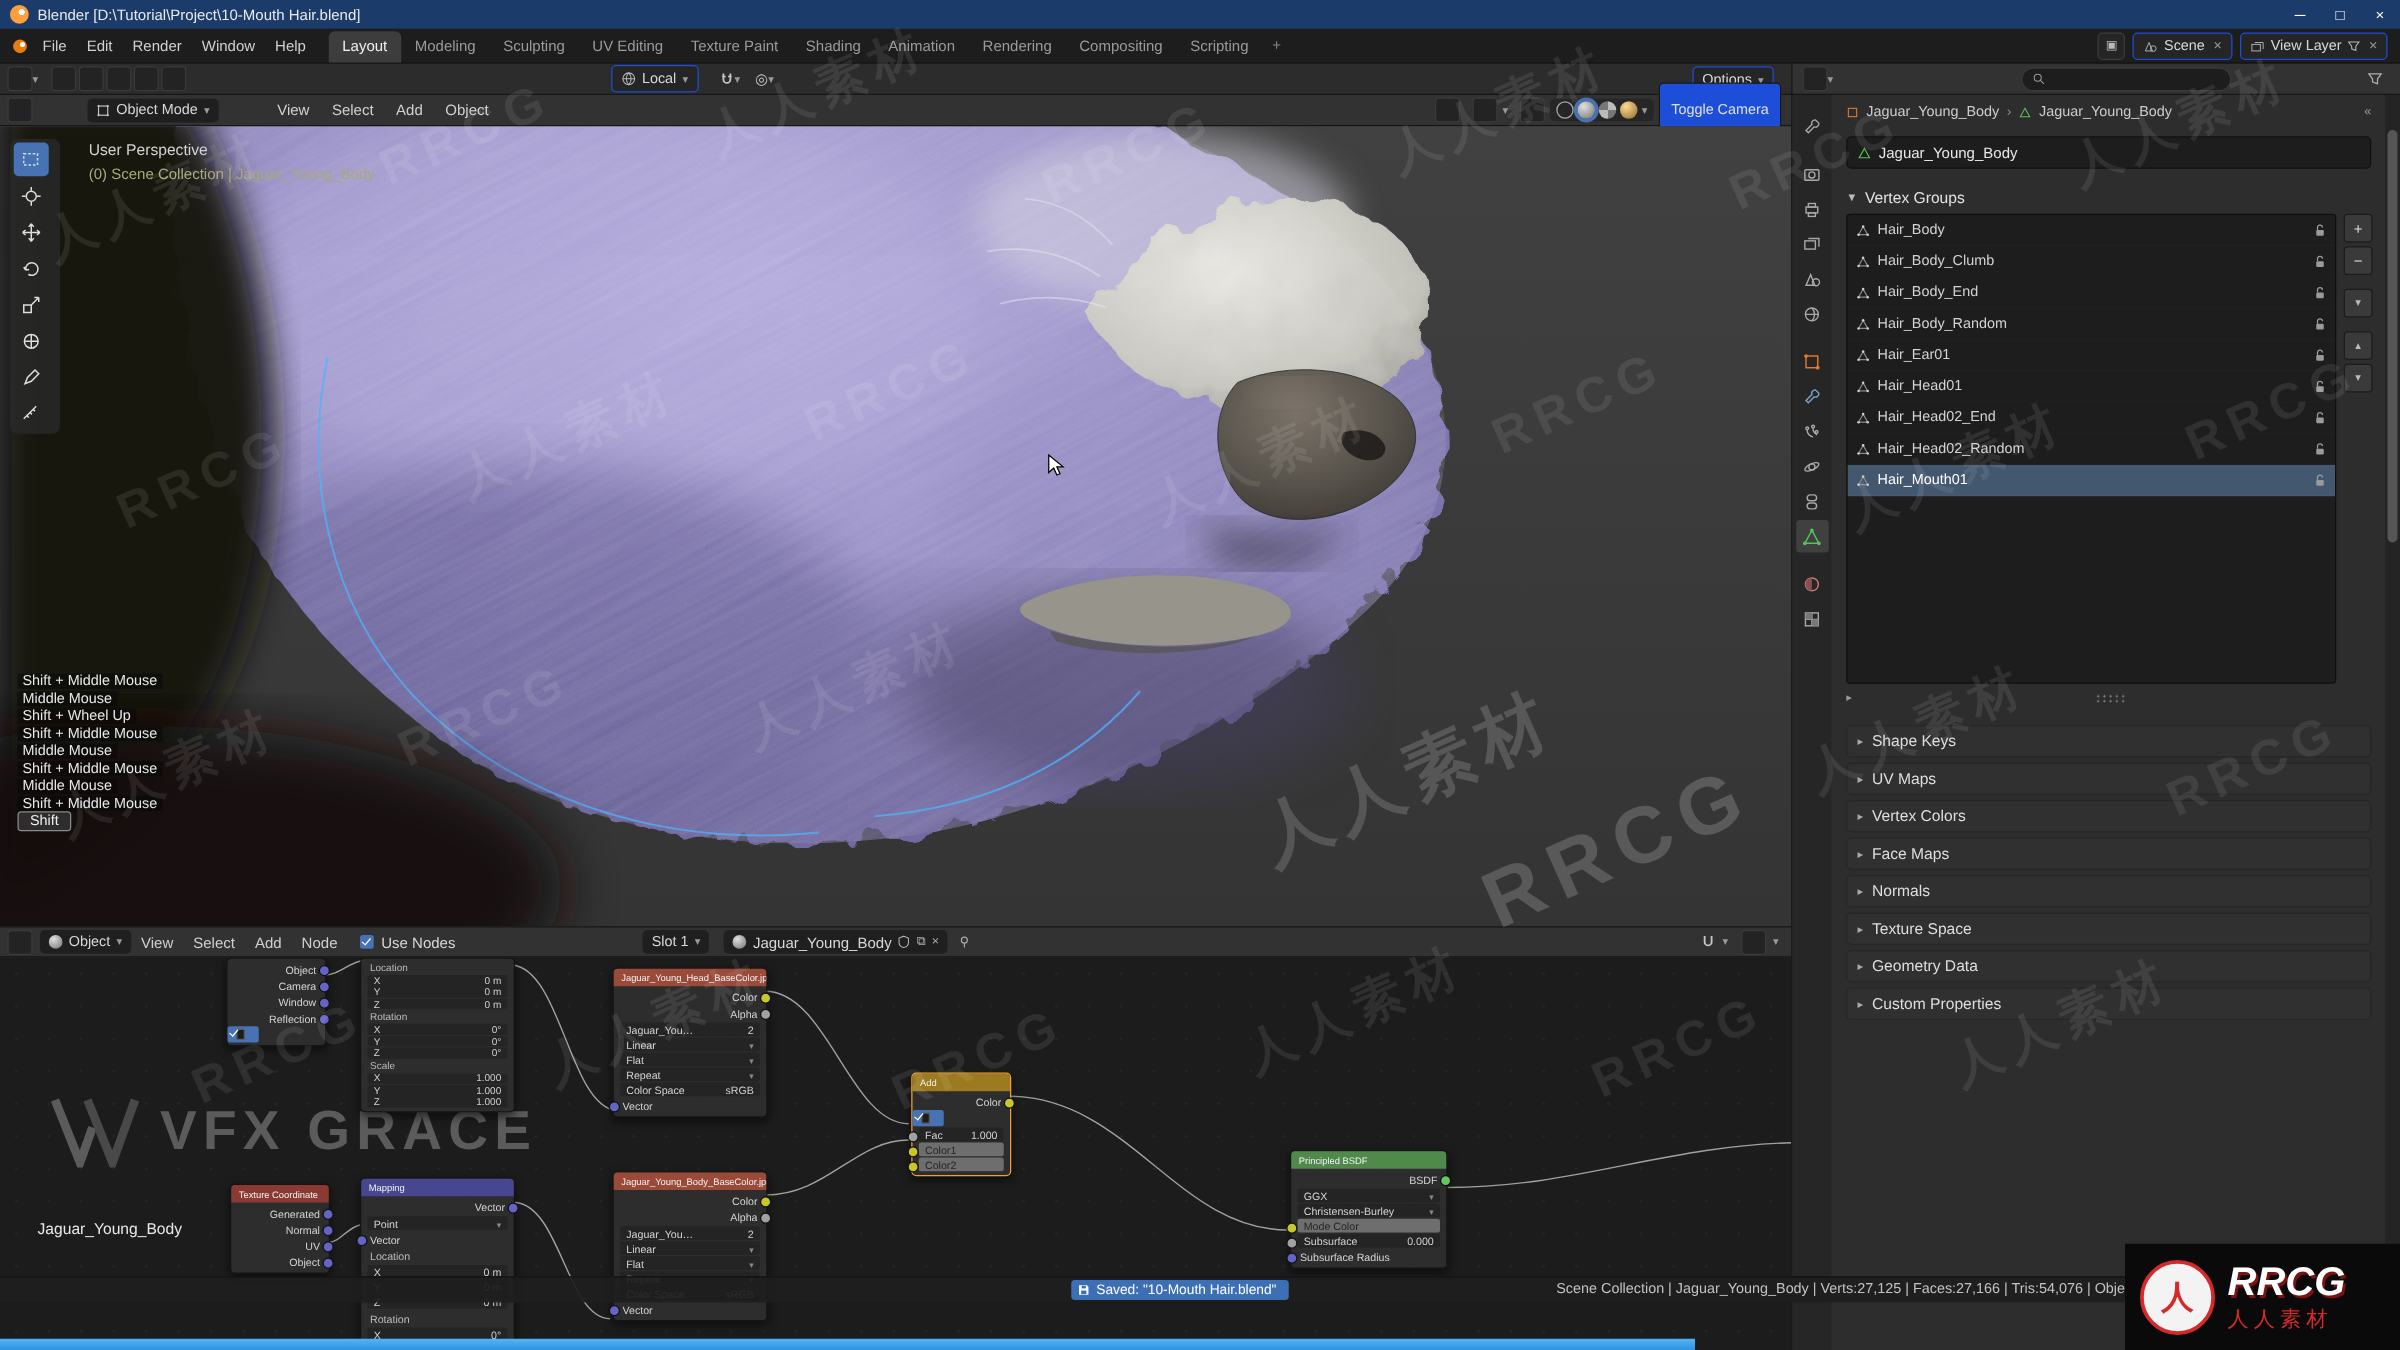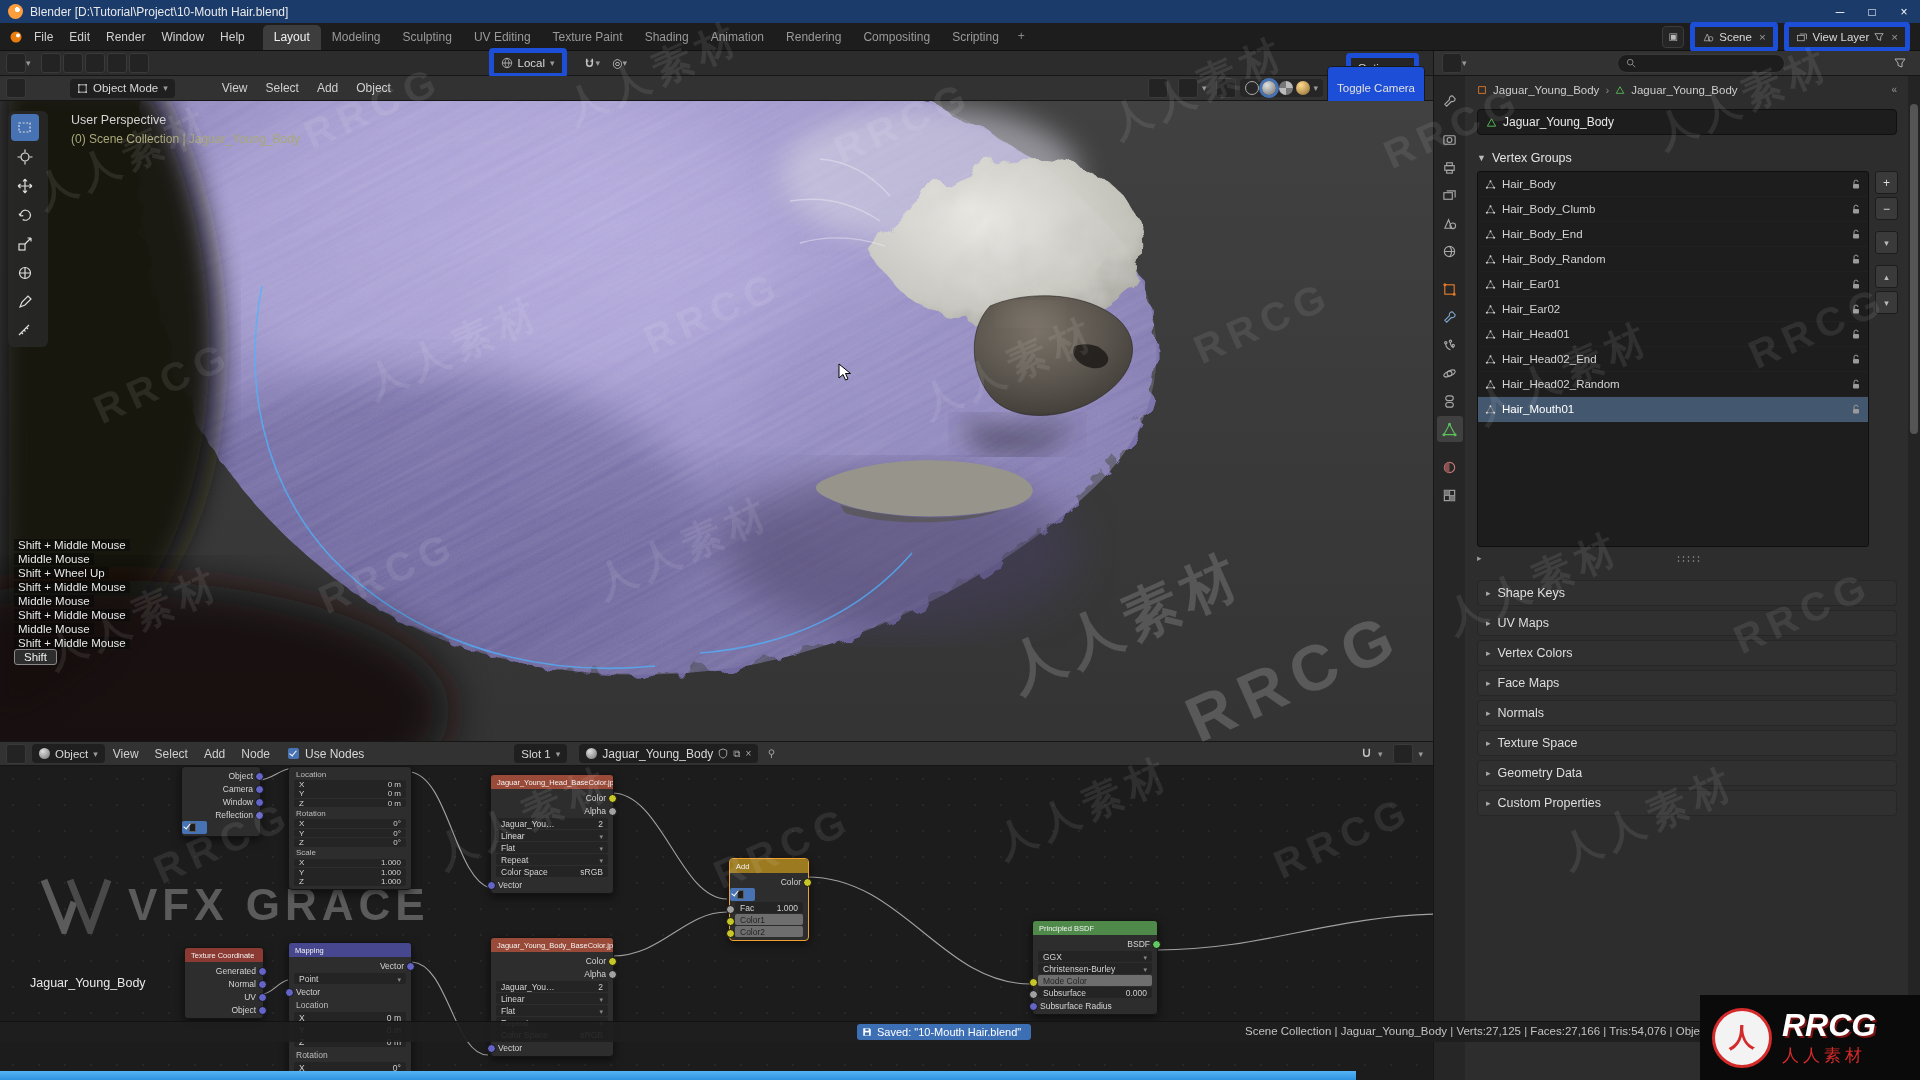--- a/index.html
+++ b/index.html
@@ -19,21 +19,21 @@
   .topbar{position:absolute;left:0;top:23px;width:1920px;height:28px;background:#1d1d1d;
           display:flex;align-items:center;border-bottom:1px solid #101010;box-sizing:border-box;}
   .appmenu-icon{width:20px;height:18px;margin-left:6px;display:flex;align-items:center;justify-content:center;}
   .menus{display:flex;align-items:center;}
   .menu-item{padding:4px 8px;color:#d0d0d0;font-size:12px;}
   .tabs{display:flex;align-items:flex-end;height:100%;margin-left:10px;}
   .tab{padding:5px 11px 6px 11px;font-size:12px;color:#9a9a9a;border-radius:5px 5px 0 0;}
   .tab.active{background:#3d3d3d;color:#f0f0f0;}
   .tab.addtab{color:#888;padding:5px 8px 6px 8px;}
   .topbar-right{margin-left:auto;display:flex;align-items:center;gap:6px;margin-right:10px;}
-  .pill{display:flex;align-items:center;gap:5px;background:#252525;border:5px solid #1d4ed8;
+  .pill{display:flex;align-items:center;gap:5px;background:#252525;border:1px solid #1d4ed8;
         border-radius:4px;height:20px;padding:0 7px;font-size:11.5px;color:#d8d8d8;}
   .pill .x{color:#999;margin-left:2px;}
   .tinybtn{width:20px;height:20px;display:flex;align-items:center;justify-content:center;background:#252525;
            border:1px solid #3c3c3c;border-radius:4px;color:#bbb;font-size:10px;}
   
   .toolrow{position:absolute;left:0;top:51px;width:1433px;height:25px;background:#2c2c2c;
            border-bottom:1px solid #161616;display:flex;align-items:center;box-sizing:border-box;}
   .tr-ic{width:18px;height:18px;margin-left:6px;background:#232323;border:1px solid #3a3a3a;border-radius:3px;}
   .tr-cluster{display:flex;gap:2px;margin-left:10px;}
   .tr-cluster .tr-ic{margin-left:0;}
@@ -1084,37 +1084,20 @@
               </span>
               <span class="vg-name">Hair_Ear01</span>
               <span class="vg-lock">
                 <svg width="10" height="11" viewBox="0 0 10 11">
                   <path d="M3 5 V3.2 A2 2 0 0 1 7 3" stroke="#9a9a9a" fill="none"></path>
                   <rect x="2" y="5" width="6" height="4.5" rx="1" fill="#9a9a9a"></rect>
                 </svg>
               </span>
             </div>
 
-            <div class="vg-row">
-              <span class="i">
-                <svg width="11" height="11" viewBox="0 0 12 12">
-                  <path d="M6 2.5 L10 9.5 L2 9.5 Z" stroke="#8a8a8a" fill="none"></path>
-                  <circle cx="6" cy="2.5" r="1.1" fill="#cfcfcf"></circle>
-                  <circle cx="10" cy="9.5" r="1.1" fill="#cfcfcf"></circle>
-                  <circle cx="2" cy="9.5" r="1.1" fill="#cfcfcf"></circle>
-                </svg>
-              </span>
-              <span class="vg-name">Hair_Ear02</span>
-              <span class="vg-lock">
-                <svg width="10" height="11" viewBox="0 0 10 11">
-                  <path d="M3 5 V3.2 A2 2 0 0 1 7 3" stroke="#9a9a9a" fill="none"></path>
-                  <rect x="2" y="5" width="6" height="4.5" rx="1" fill="#9a9a9a"></rect>
-                </svg>
-              </span>
-            </div>
 
             <div class="vg-row">
               <span class="i">
                 <svg width="11" height="11" viewBox="0 0 12 12">
                   <path d="M6 2.5 L10 9.5 L2 9.5 Z" stroke="#8a8a8a" fill="none"></path>
                   <circle cx="6" cy="2.5" r="1.1" fill="#cfcfcf"></circle>
                   <circle cx="10" cy="9.5" r="1.1" fill="#cfcfcf"></circle>
                   <circle cx="2" cy="9.5" r="1.1" fill="#cfcfcf"></circle>
                 </svg>
               </span>

